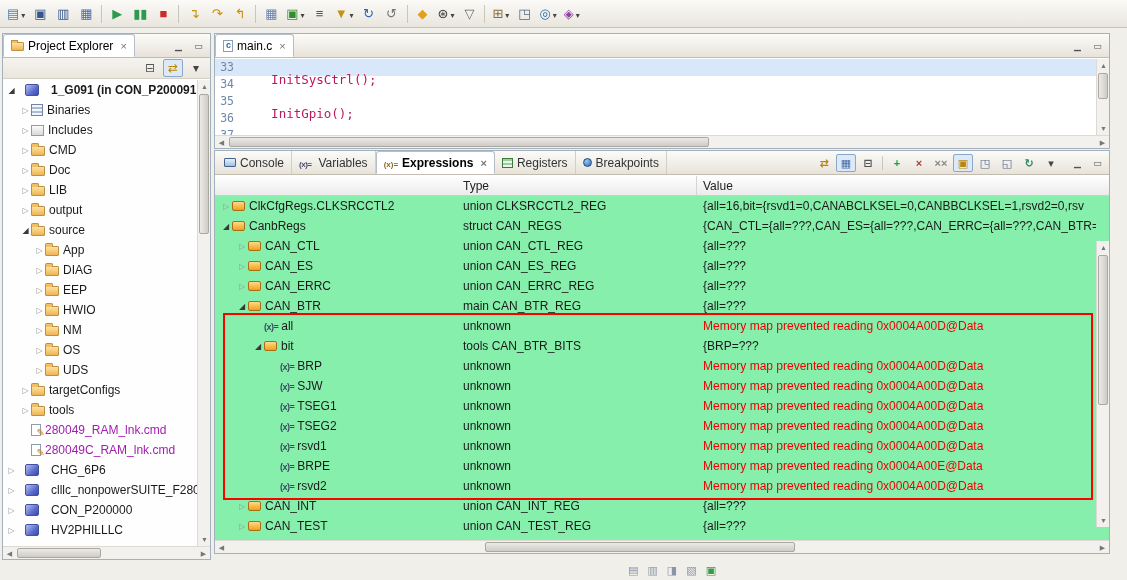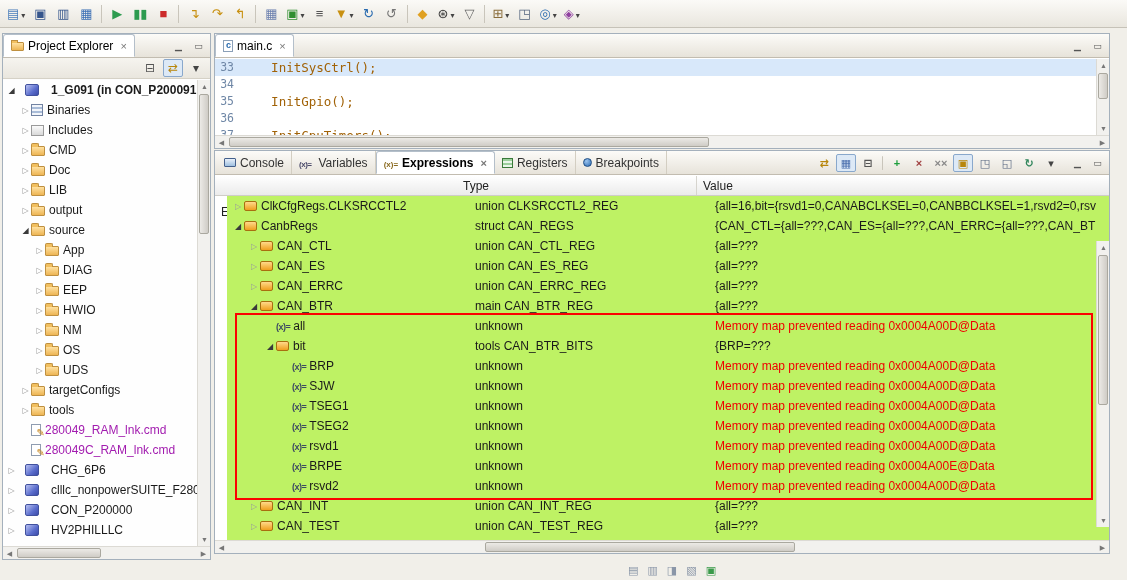--- a/index.html
+++ b/index.html
@@ -84,38 +84,38 @@
 
 .etab{font-size:12px;}
 .cfile-icon{width:10px;height:12px;background:#fff;border:1px solid #8ba0b8;position:relative;display:inline-block;}
 .cfile-icon::before{content:"c";color:#2b6cb0;font-size:9px;font-weight:bold;position:absolute;left:2px;top:-1px;}
 .ed-body{position:absolute;top:25px;left:0;right:13px;bottom:13px;background:#fff;display:flex;overflow:hidden;flex-direction:column;}
 .ed-ruler{width:8px;background:linear-gradient(90deg,#dfe9f5,#f8fbff);border-right:1px solid #e6e6e6;flex:none;}
 .ed-lines{flex:1;font-family:"DejaVu Sans Mono","Liberation Mono",monospace;font-size:12.5px;overflow:hidden;}
 .ed-line{display:flex;height:17px;line-height:17px;white-space:pre;}
 .ed-line.highlight{background:#d8e8fa;}
 .ed-num{width:26px;text-align:right;padding-right:7px;color:#6f87a6;flex:none;font-size:11.5px;}
-.ed-code{color:#a16207;}
+.ed-code{color:#be185d;margin-top:12px;}
 
 
 .btabs{display:flex;align-items:flex-end;height:100%;margin-left:2px;}
 .btab-icon{display:inline-block;position:relative;}
 .btab-icon.icon-console{width:12px;height:9px;border:1px solid #44608c;background:linear-gradient(#e8f0fa,#9fc0e0);border-radius:1px;}
 .btab-icon.icon-variable::before{content:"(x)=";font-size:8px;font-weight:bold;color:#4a4a6a;}
 .btab-icon.icon-expression::before{content:"(x)=";font-size:8px;font-weight:bold;color:#8a6a20;}
 .btab-icon.icon-registers{width:11px;height:10px;border:1px solid #3a7a3a;background:repeating-linear-gradient(0deg,#eaf6ea 0 2px,#9ccf9c 2px 4px);}
 .btab-icon.icon-breakpoint{width:9px;height:9px;border-radius:50%;background:radial-gradient(circle at 35% 30%,#9cc4ee,#2c6cb4);border:1px solid #1d4d85;}
 .btoolbar{position:absolute;right:48px;top:3px;display:flex;align-items:center;gap:2px;}
 .btoolbar .tglyph{font-size:11px;font-weight:bold;line-height:1;}
 .grid-header{position:absolute;top:25px;left:0;right:0;height:20px;background:linear-gradient(#ffffff,#ebebeb);border-bottom:1px solid #cfcdc7;display:flex;}
 .gh-cell{padding:3px 6px 0 6px;border-right:1px solid #d6d4ce;color:#222;}
 .gh-cell.key-expr{width:242px;flex:none;margin-top:26px;}
 .gh-cell.key-type{width:240px;flex:none;}
 .gh-cell.key-value{flex:1;border-right:none;}
-.grid-body{position:absolute;top:45px;left:0;right:0;bottom:13px;overflow:hidden;background:#bef264;margin-left:12px;}
+.grid-body{position:absolute;top:45px;left:0;right:0;bottom:13px;overflow:hidden;background:#86efac;}
 .grows{position:absolute;top:0;left:0;right:13px;bottom:0;overflow:hidden;}
 .grow{display:flex;height:20px;align-items:center;}
 .gc{white-space:nowrap;overflow:hidden;}
 .gc-expr{width:242px;flex:none;display:flex;align-items:center;}
 .gc-type{width:240px;flex:none;padding-left:6px;}
 .gc-value{flex:1;padding-left:6px;}
 .grow.error .gc-value{color:#f00000;}
 .grow.level-0 .gc-expr{padding-left:5px;}
 .grow.level-1 .gc-expr{padding-left:21px;}
 .grow.level-2 .gc-expr{padding-left:37px;}

